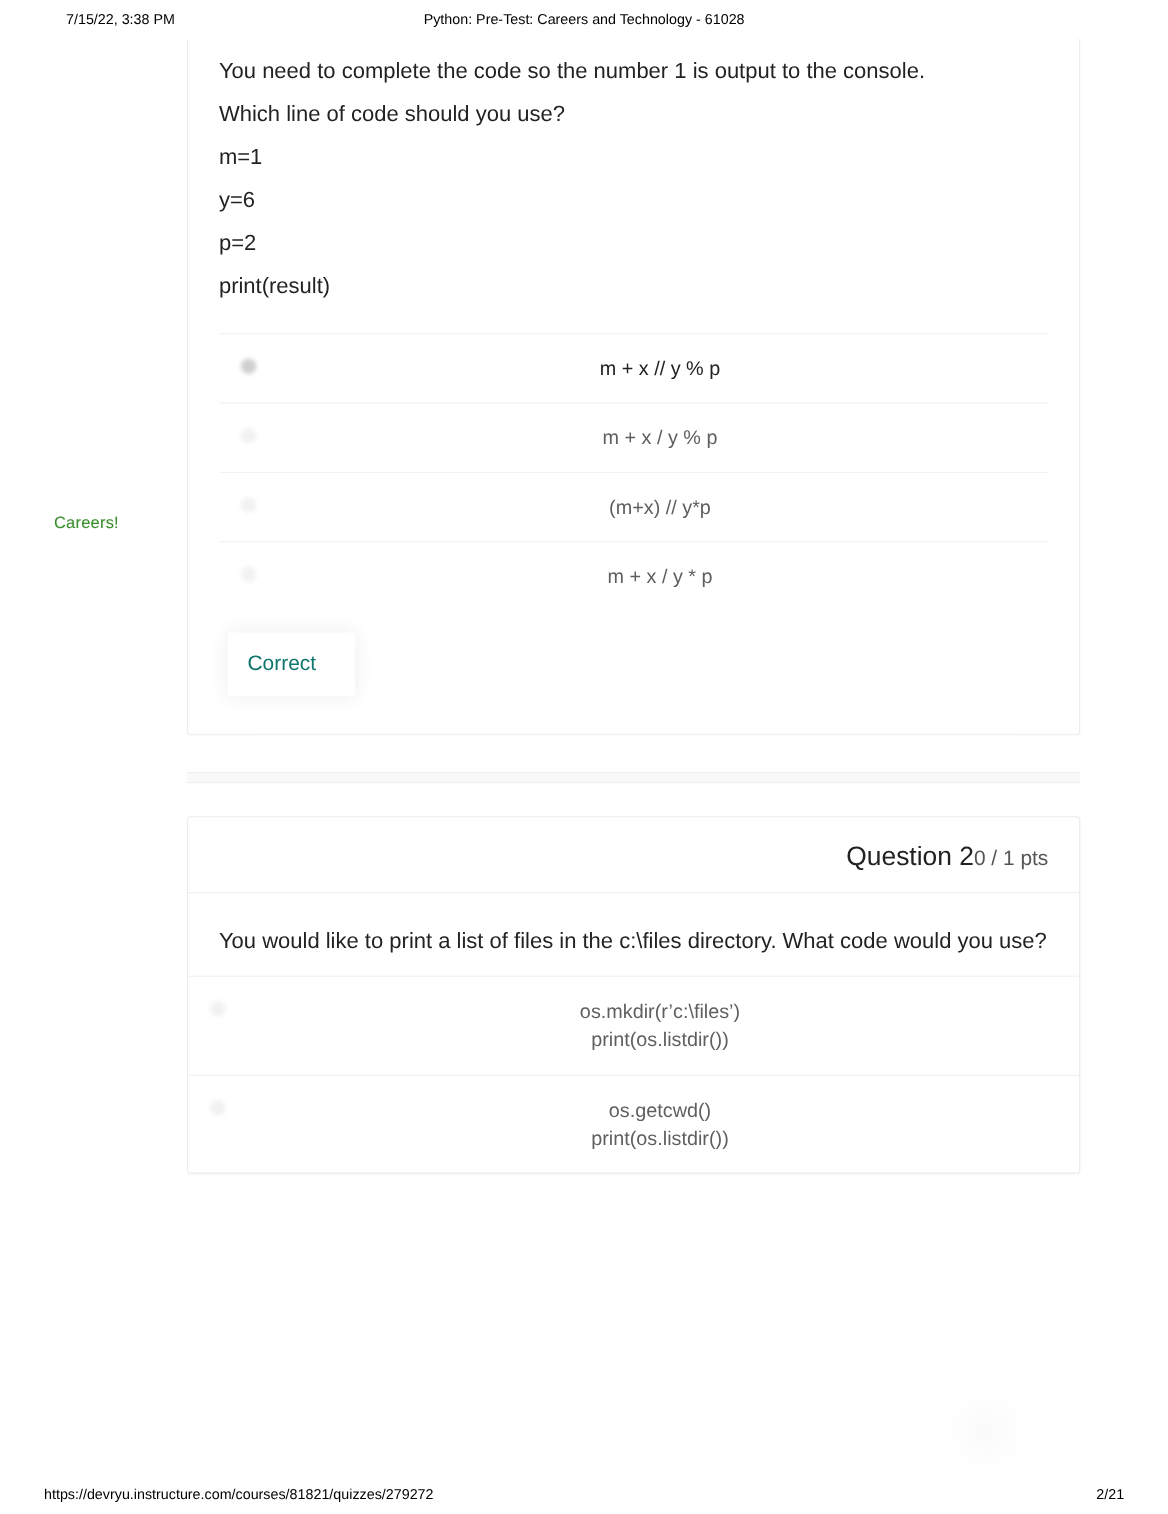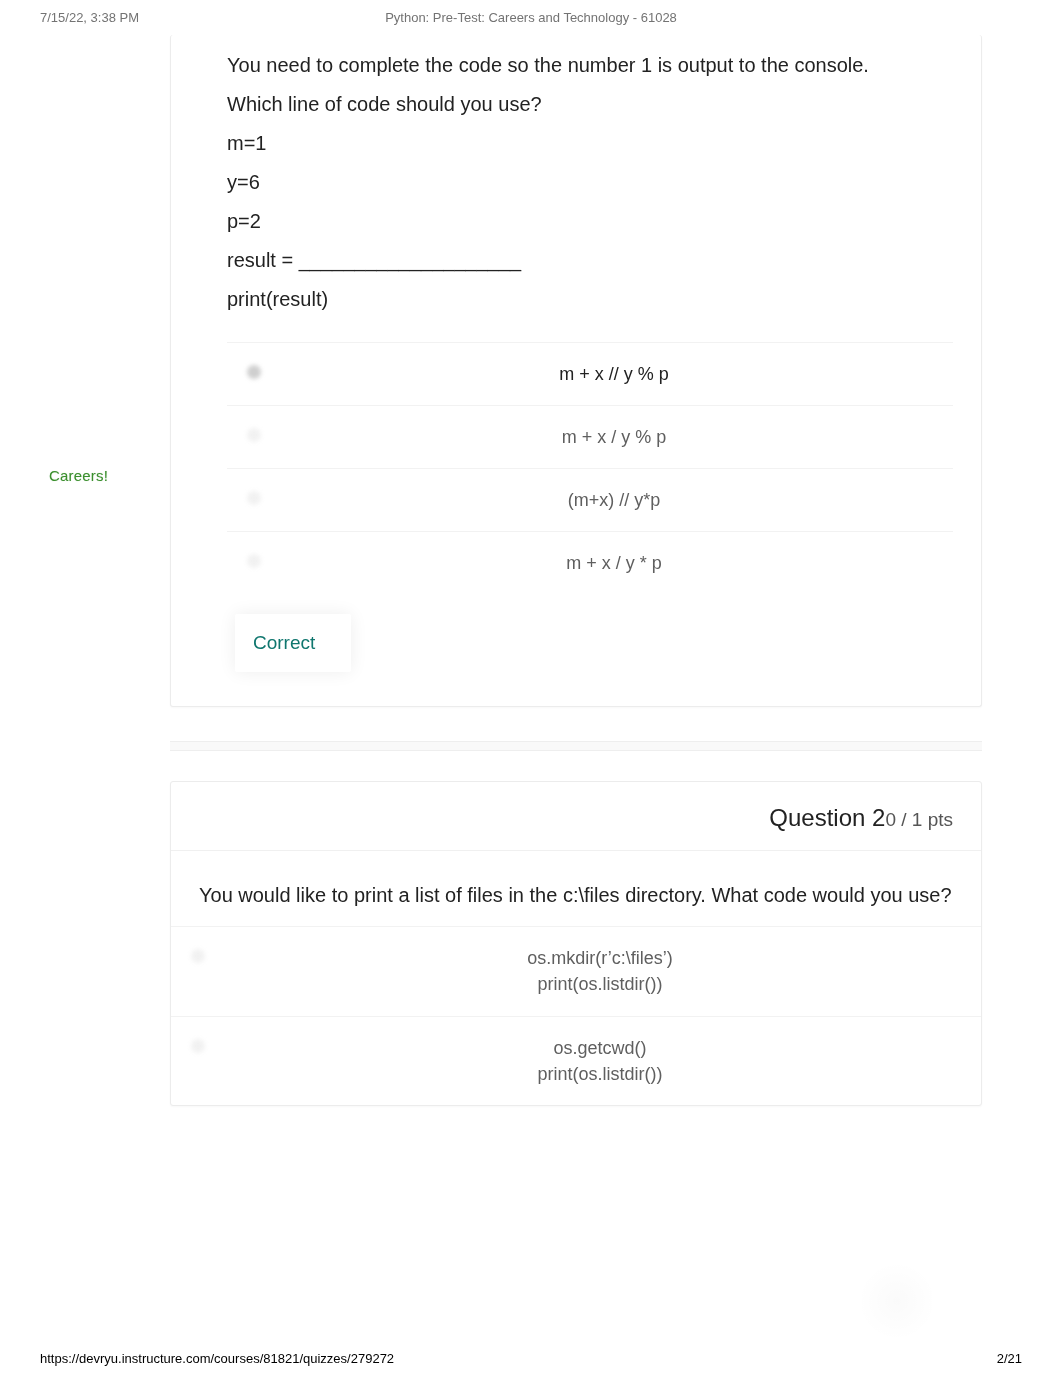--- a/index.html
+++ b/index.html
@@ -14,22 +14,22 @@
   .page {
     width: 1062px;
     min-height: 1376px;
     position: relative;
     padding: 0;
   }
   .print-header {
     display: flex;
     justify-content: space-between;
     font-size: 13px;
-    color: #737373;
-    padding: 10px 40px 4px 40px;
+    color: #000000;
+    padding: 10px 40px 4px 60px;
   }
   .print-header .left {}
   .print-header .center {
     position: absolute;
     left: 50%;
     transform: translateX(-50%);
   }
   .print-footer {
     position: absolute;
     bottom: 10px;
@@ -169,28 +169,27 @@
 
 <div class="page">
 
   <div class="print-header">
     <span class="left">7/15/22, 3:38 PM</span>
     <span class="center">Python: Pre-Test: Careers and Technology - 61028</span>
   </div>
 
   <div class="content-well">
 
-    <div class="question-block" style="border-top:none;padding-left:28px;">
+    <div class="question-block" style="border-top:none;">
       <div class="body">
         <p>You need to complete the code so the number 1 is output to the console.</p>
         <p>Which line of code should you use?</p>
         <p>m=1</p>
         <p>y=6</p>
         <p>p=2</p>
-        <p>result = ____________________</p>
         <p>print(result)</p>
 
         <div class="answers">
           <div class="answer selected">m + x // y % p</div>
           <div class="answer blur">m + x / y % p</div>
           <div class="answer blur">(m+x) // y*p</div>
           <div class="answer blur">m + x / y * p</div>
         </div>
 
         <div class="feedback-box">Correct</div>

